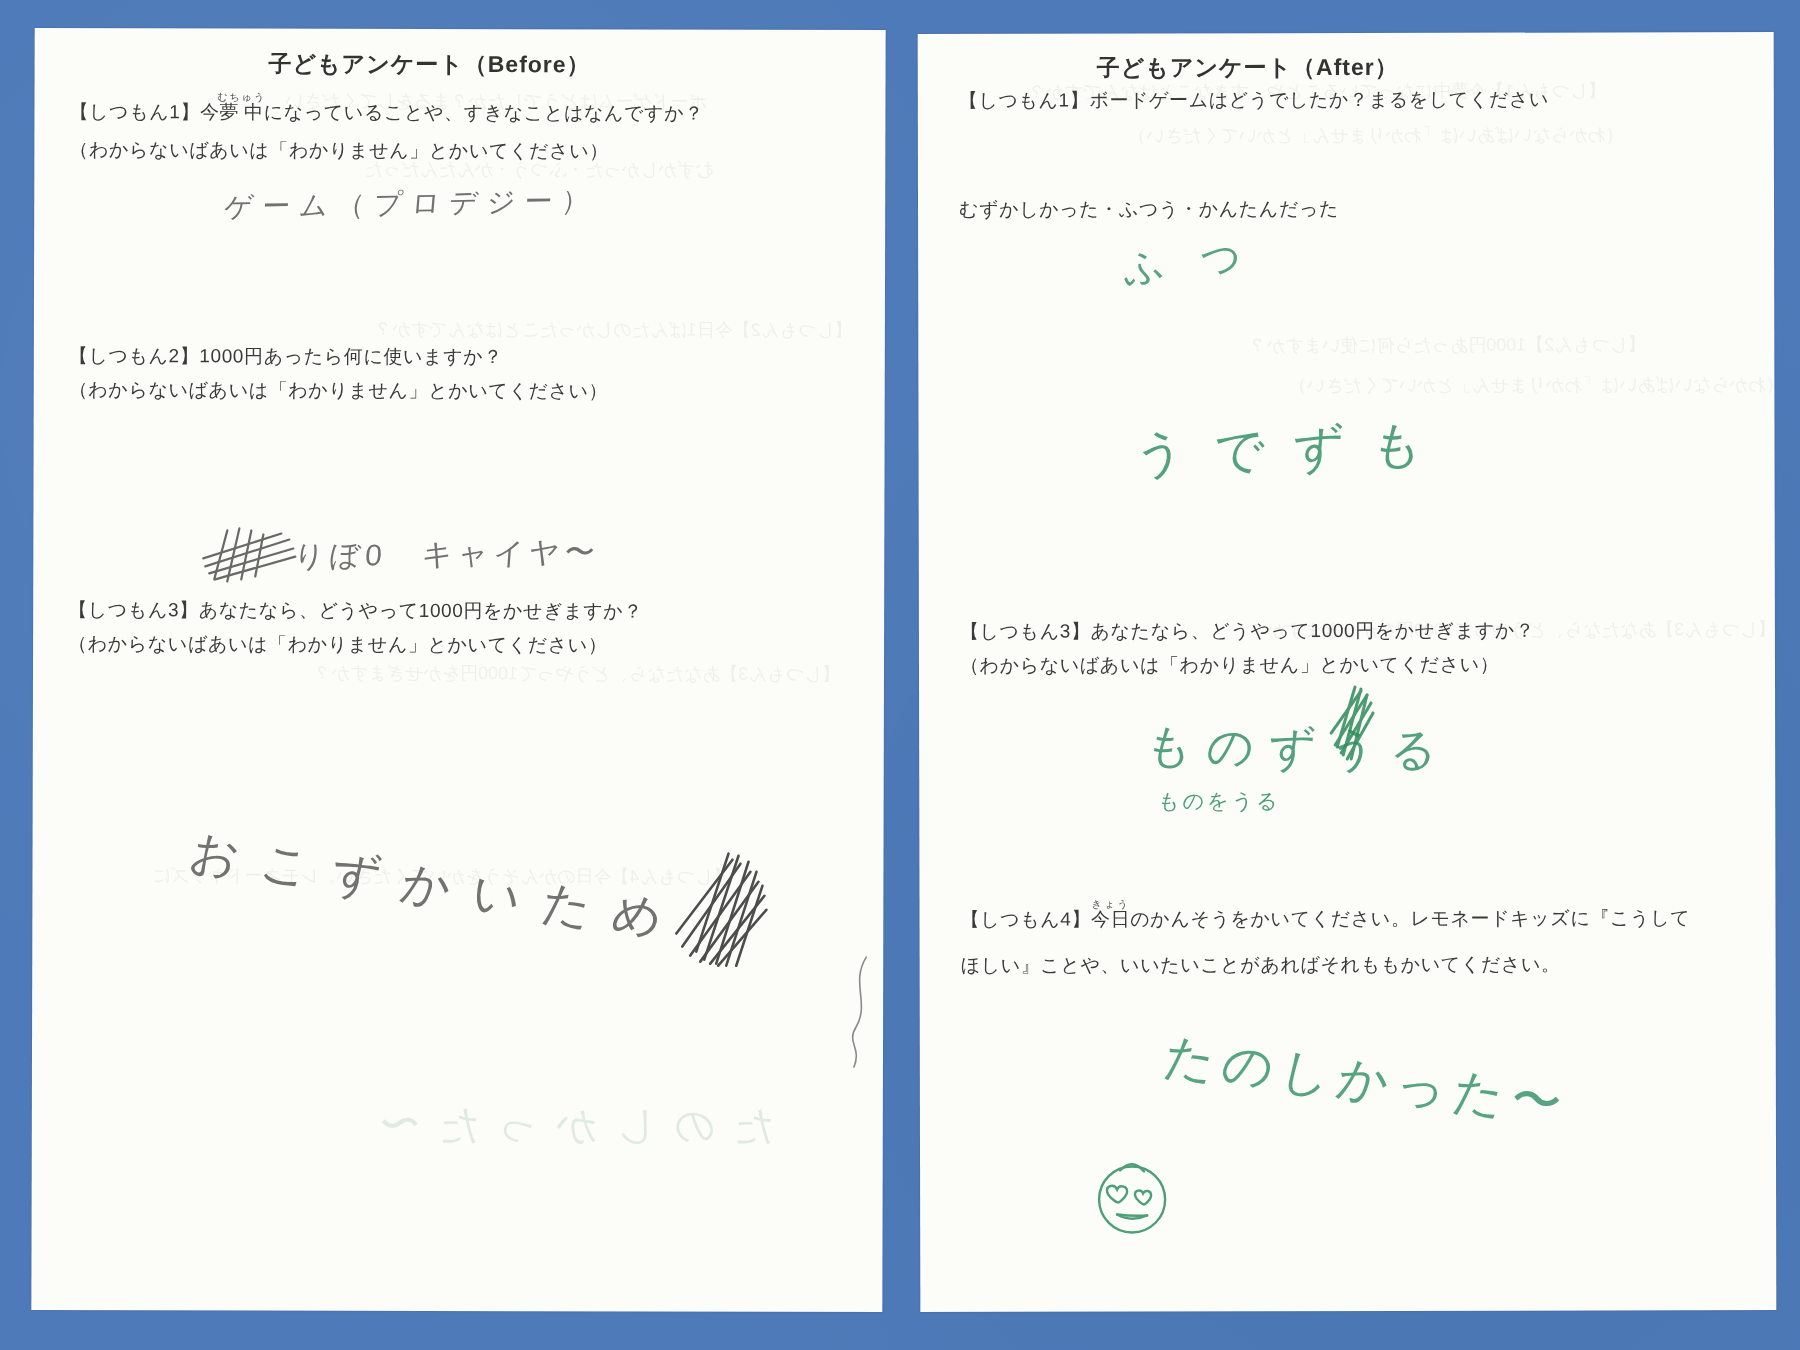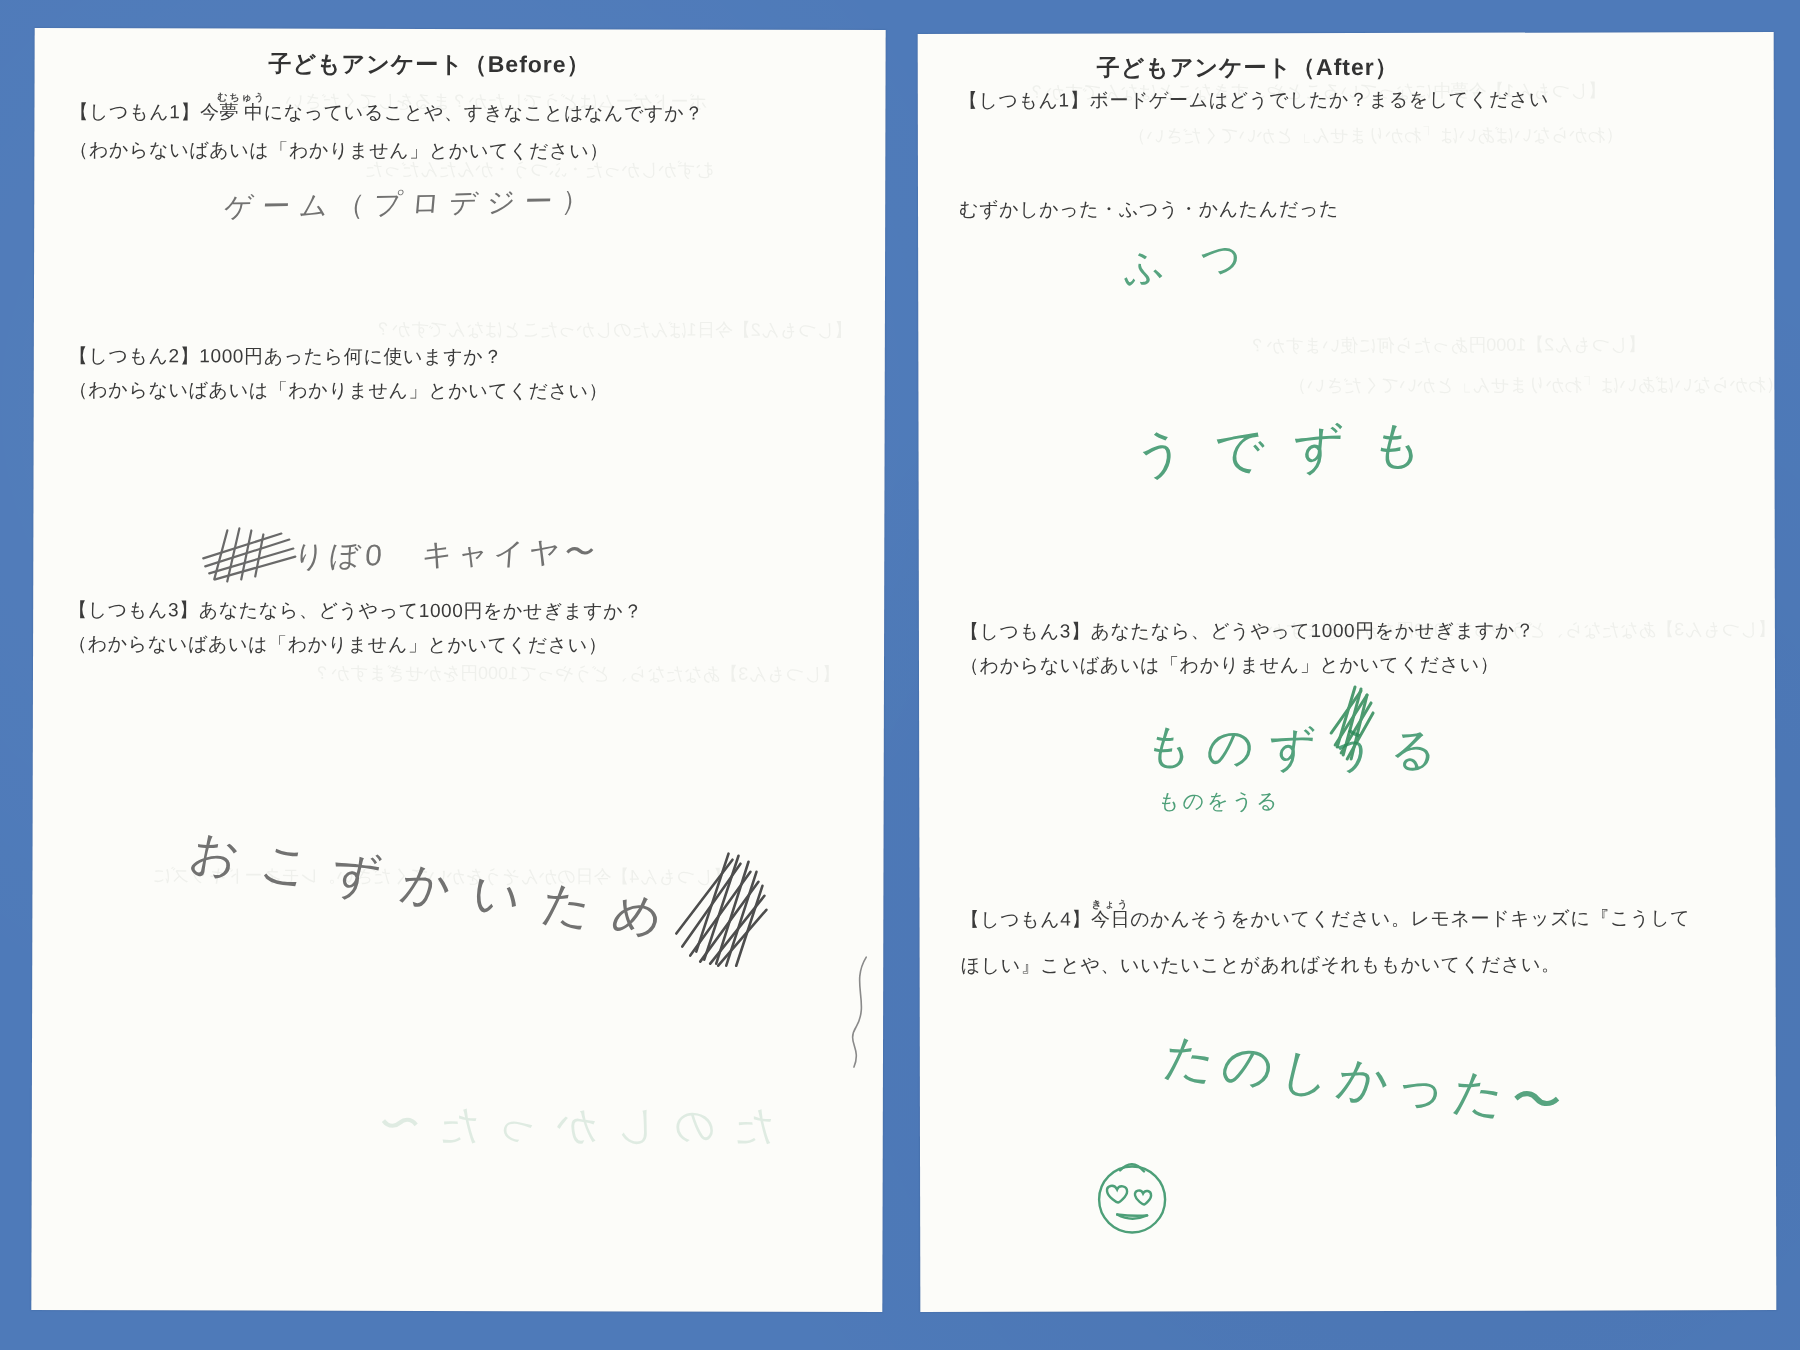--- a/index.html
+++ b/index.html
@@ -20,21 +20,21 @@
   .paper.after  { left:919px; top:33px; width:856px; height:1278px; transform:rotate(-0.12deg); }
 
   .title {
     position:absolute; font-size:23px; font-weight:bold; color:#333;
     letter-spacing:1px; text-align:center; white-space:nowrap;
   }
   .q, .note, .opts {
     position:absolute; font-size:19px; color:#3a3a3a; font-weight:500;
     letter-spacing:0.6px; white-space:nowrap; line-height:1.25;
   }
-  ruby rt { font-size:10px; font-weight:700; letter-spacing:2px; color:#4a4a4a; }
+  ruby rt { font-size:10px; font-weight:400; letter-spacing:2px; color:#4a4a4a; }
 
   .hand {
     position:absolute; white-space:nowrap; transform-origin:left top;
     color:#5f5f5f; opacity:0.88; font-weight:400;
   }
   .hand.green { color:#2f8f62; }
 
   .bleed {
     position:absolute; transform:scaleX(-1); white-space:nowrap;
     color:#8a9488; opacity:0.11; font-size:18px; font-weight:500;

